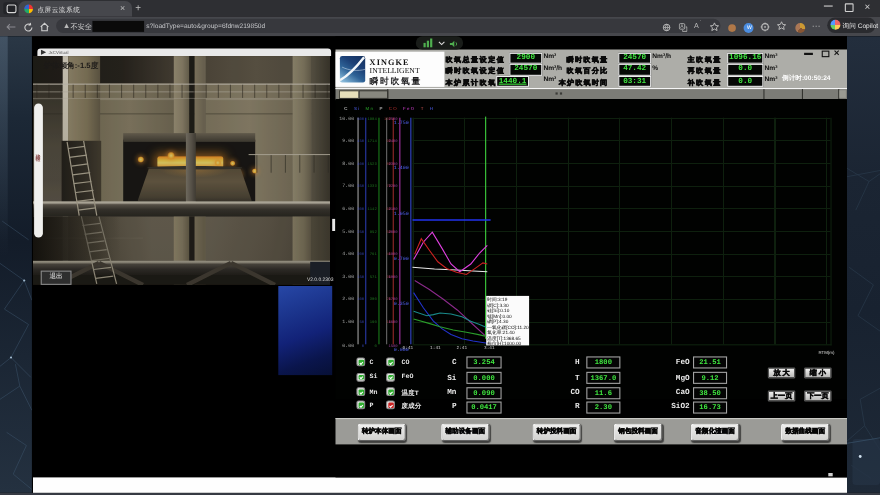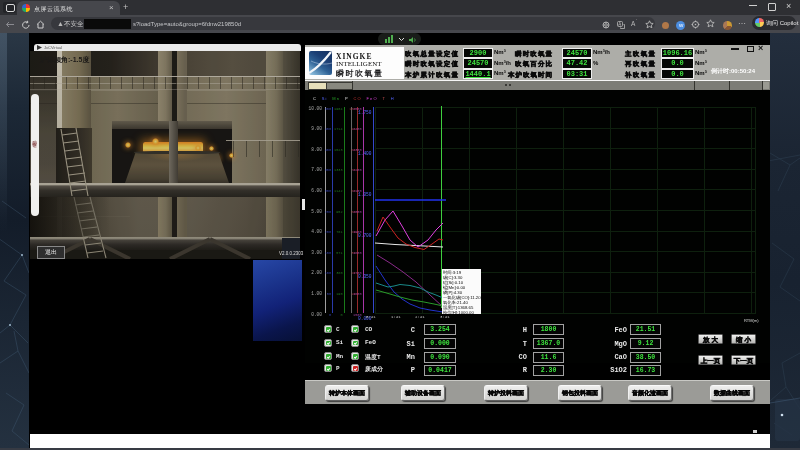--- a/index.html
+++ b/index.html
@@ -270,21 +270,21 @@
 
 <div class="abs" id="hmi" style="left:305px;top:33px;width:465px;height:401px;background:#000;">
 
   <div class="abs" style="left:0;top:12px;width:465px;height:35px;background:#adada8;border-bottom:1px solid #55554f;">
 
     <div class="abs lb" style="left:100px;top:4.5px;width:53px;">吹氧总量设定值</div>
     <div class="abs lb" style="left:100px;top:15px;width:53px;">瞬时吹氧设定值</div>
     <div class="abs lb" style="left:100px;top:25.5px;width:53px;">本炉累计吹氧量</div>
     <div class="abs gv" style="left:158px;top:2.5px;">2900</div>
     <div class="abs gv" style="left:158px;top:13px;">24570</div>
-    <div class="abs gv" style="left:158px;top:23.5px;text-decoration:underline;">1440.1</div>
+    <div class="abs gv" style="left:146px;top:23.5px;text-decoration:underline;">1440.1</div>
     <div class="abs un" style="left:189px;top:4px;">Nm³</div>
     <div class="abs un" style="left:189px;top:14.5px;">Nm³/h</div>
     <div class="abs un" style="left:189px;top:25px;">Nm³</div>
     <div class="abs lb" style="left:210px;top:4.5px;width:37px;">瞬时吹氧量</div>
     <div class="abs lb" style="left:210px;top:15px;width:37px;">吹氧百分比</div>
     <div class="abs lb" style="left:203px;top:25.5px;width:44px;">本炉吹氧时间</div>
     <div class="abs gv" style="left:257px;top:2.5px;">24570</div>
     <div class="abs gv" style="left:257px;top:13px;">47.42</div>
     <div class="abs gv" style="left:257px;top:23.5px;">03:31</div>
     <div class="abs un" style="left:288px;top:4px;">Nm³/h</div>

